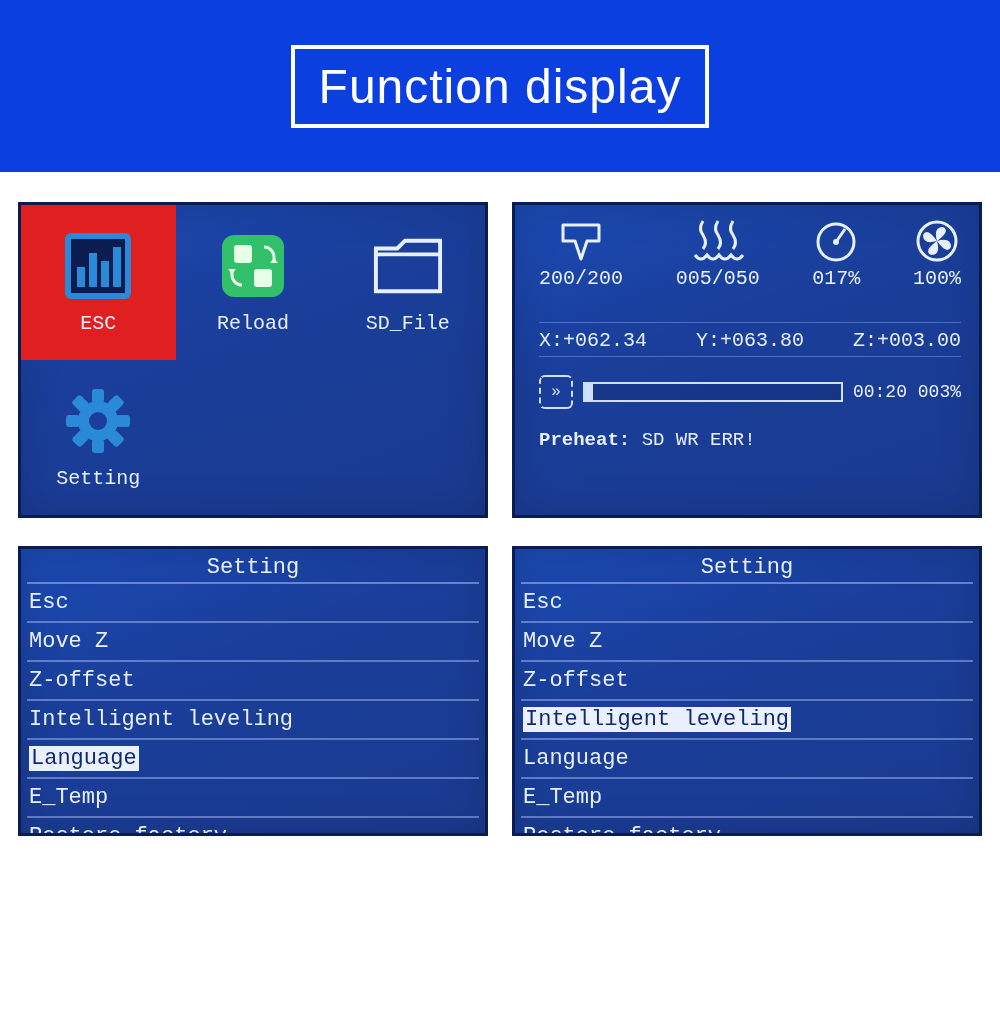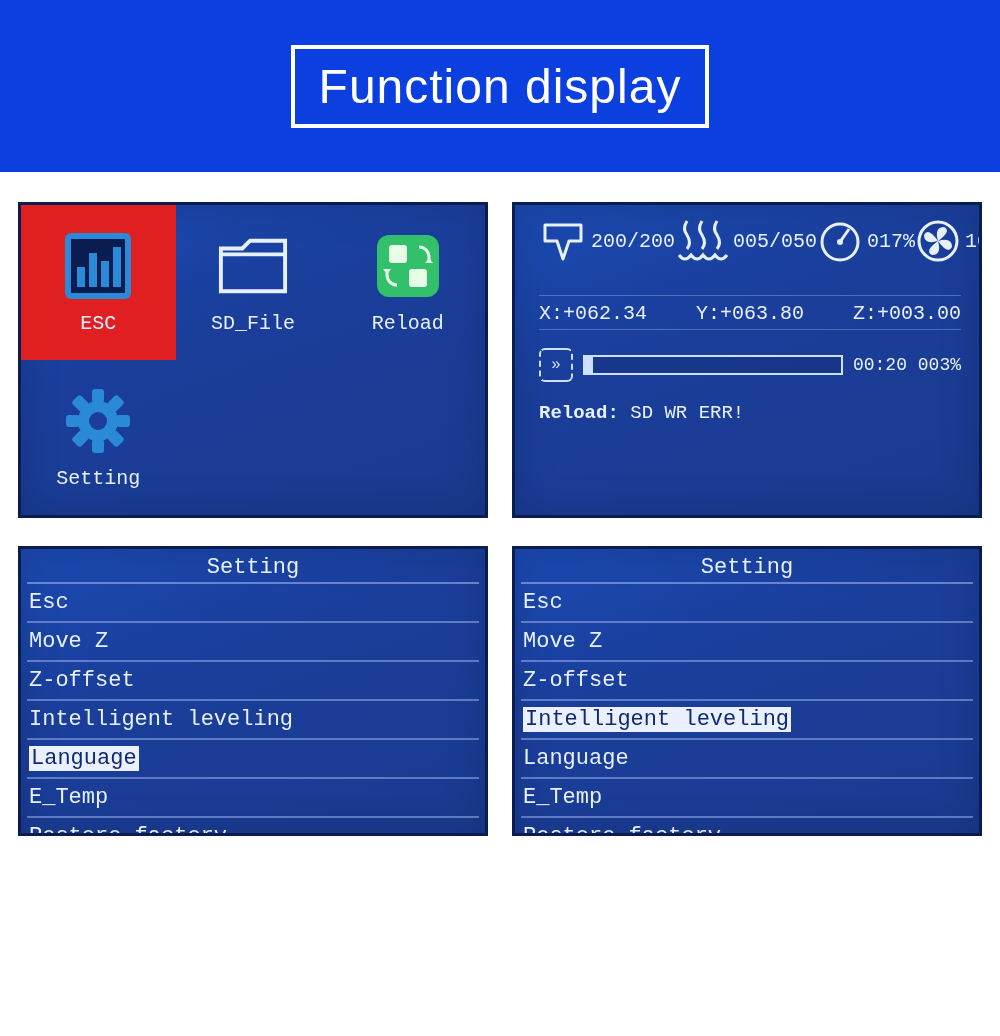--- a/index.html
+++ b/index.html
@@ -77,20 +77,21 @@
     flex-direction: column;
     gap: 12px;
   }
   .stat-row {
     display: flex;
     justify-content: space-between;
     align-items: flex-end;
   }
   .stat {
     display: flex;
+    flex-direction: column;
     align-items: center;
     gap: 4px;
     font-size: 20px;
   }
   .stat svg { display: block; }
   .coord-row {
     display: flex;
     justify-content: space-between;
     font-size: 20px;
     padding: 6px 0 4px 0;
@@ -182,40 +183,40 @@
           <rect x="14" y="36" width="8" height="20" fill="#2a8ad8"></rect>
           <rect x="26" y="22" width="8" height="34" fill="#2a8ad8"></rect>
           <rect x="38" y="30" width="8" height="26" fill="#2a8ad8"></rect>
           <rect x="50" y="16" width="8" height="40" fill="#2a8ad8"></rect>
         </svg>
       </div>
       <span>ESC</span>
     </div>
     <div class="menu-item">
       <div class="menu-icon">
-        <svg width="74" height="64" viewBox="0 0 74 64">
-          <path d="M4 14 L26 14 L34 6 L70 6 L70 58 L4 58 Z" fill="none" stroke="#e6f0ff" stroke-width="4"></path>
-          <path d="M4 20 L70 20" stroke="#e6f0ff" stroke-width="4"></path>
-        </svg>
-      </div>
-      <span>SD_File</span>
-    </div>
-    <div class="menu-item">
-      <div class="menu-icon">
         <svg width="66" height="66" viewBox="0 0 66 66">
           <rect x="2" y="2" width="62" height="62" rx="12" fill="#33c06a"></rect>
           <rect x="14" y="12" width="18" height="18" rx="3" fill="#e6ffe6"></rect>
           <rect x="34" y="36" width="18" height="18" rx="3" fill="#e6ffe6"></rect>
           <path d="M44 14 a10 10 0 0 1 10 10 l0 4" fill="none" stroke="#e6ffe6" stroke-width="3"></path>
           <path d="M50 30 l4 -5 l4 5 z" fill="#e6ffe6"></path>
           <path d="M22 52 a10 10 0 0 1 -10 -10 l0 -4" fill="none" stroke="#e6ffe6" stroke-width="3"></path>
           <path d="M16 36 l-4 5 l-4 -5 z" fill="#e6ffe6"></path>
         </svg>
       </div>
       <span>Reload</span>
+    </div>
+    <div class="menu-item">
+      <div class="menu-icon">
+        <svg width="74" height="64" viewBox="0 0 74 64">
+          <path d="M4 14 L26 14 L34 6 L70 6 L70 58 L4 58 Z" fill="none" stroke="#e6f0ff" stroke-width="4"></path>
+          <path d="M4 20 L70 20" stroke="#e6f0ff" stroke-width="4"></path>
+        </svg>
+      </div>
+      <span>SD_File</span>
     </div>
     <div class="menu-item">
       <div class="menu-icon">
         <svg width="66" height="66" viewBox="0 0 66 66">
           <g transform="translate(33,33)">
             <g fill="#2a8ad8">
                 <rect x="-6" y="-32" width="12" height="14" rx="3"></rect>
                 <rect x="-6" y="18" width="12" height="14" rx="3"></rect>
                 <rect x="-32" y="-6" width="14" height="12" rx="3"></rect>
                 <rect x="18" y="-6" width="14" height="12" rx="3"></rect>
@@ -279,21 +280,21 @@
       <span>Z:+003.00</span>
     </div>
     <div class="prog-row">
       <div class="prog-icon">»</div>
       <div class="prog-bar">
         <div class="prog-fill" style="width: 3%;"></div>
       </div>
       <span class="prog-text">00:20 003%</span>
     </div>
     <div class="status-line">
-      <b>Reload:</b>
+      <b>Preheat:</b>
       <span> </span>
       <span>SD WR ERR!</span>
     </div>
   </div>
 
   <div class="panel list-panel">
     <div class="list-title">Setting</div>
     <div class="list-body" id="list-left">
         <div class="list-item"><span>Esc</span></div>
         <div class="list-item"><span>Move Z</span></div>

